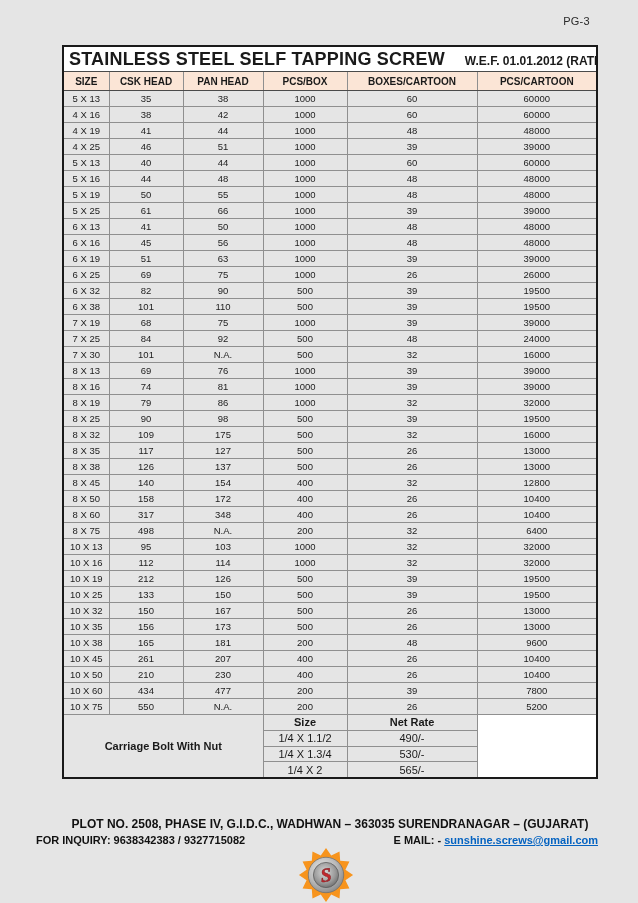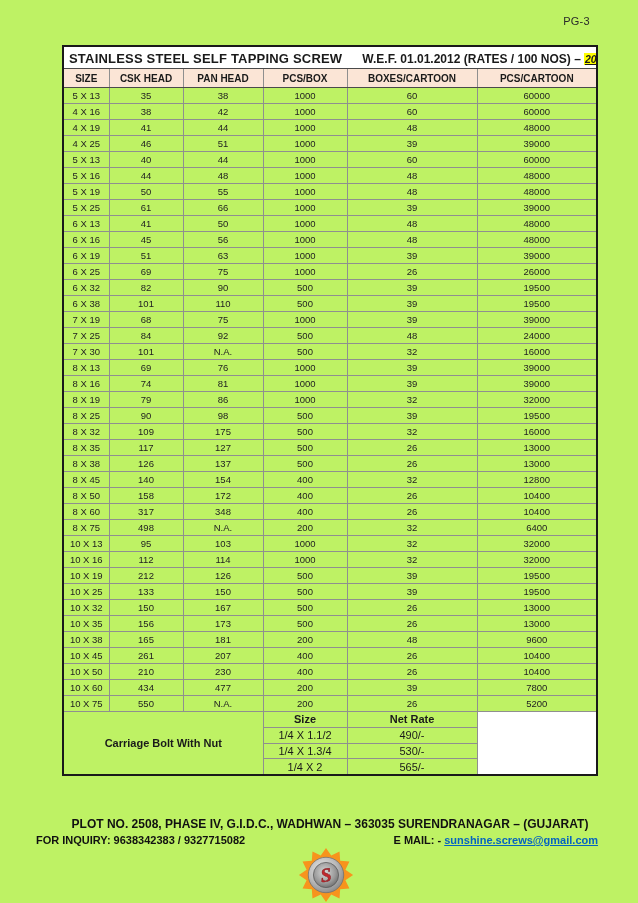--- a/index.html
+++ b/index.html
@@ -3,21 +3,21 @@
 <meta charset="utf-8">
 <style>
   * { margin:0; padding:0; box-sizing:border-box; }
   html,body { background:#ffffff; }
   body {
     width:638px; height:903px;
     font-family:"Liberation Sans", sans-serif;
     position:relative; overflow:hidden;
     color:#1a1a1a;
   }
-  .page { position:absolute; inset:0; background:#bef264; }
+  .page { position:absolute; inset:0; background:#e5e5e5; }
 
   .pg-label {
     position:absolute; top:15px; right:48px;
     font-size:11px; color:#2a2a2a; letter-spacing:0.3px;
   }
 
   table.price-table {
     position:absolute; left:62px; top:45px;
     width:536px; table-layout:fixed;
     border-collapse:collapse;
@@ -26,21 +26,21 @@
   .price-table th, .price-table td {
     border:1px solid #8f8f8f;
     text-align:center; vertical-align:middle;
     padding:0; overflow:hidden; white-space:nowrap;
   }
   tr.title-row th {
     background:#ffffff; text-align:left;
     height:22px; padding:2px 4px 1px 5px;
     border-bottom:1px solid #4a4a4a;
   }
-  .title-main { font-weight:bold; font-size:13px; letter-spacing:0.2px; }
+  .title-main { font-weight:bold; font-size:18px; letter-spacing:0.2px; }
   .title-rest { font-weight:bold; font-size:12px; margin-left:20px; }
   .title-grade {
     font-weight:bold; font-size:10.5px; margin-left:3px;
     background:#FFFF00; text-decoration:underline;
     padding:0 1px;
     font-style:italic;
   }
   tr.col-head th {
     background:#FBE5D6; font-weight:bold; font-size:10px;
     height:19px; border-bottom:1px solid #4a4a4a;

